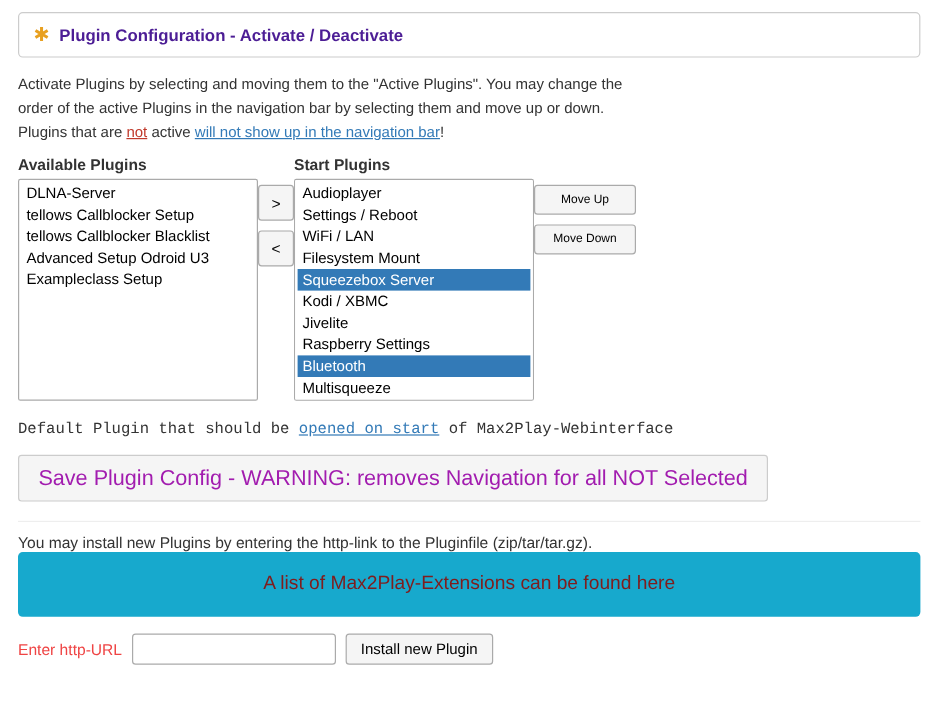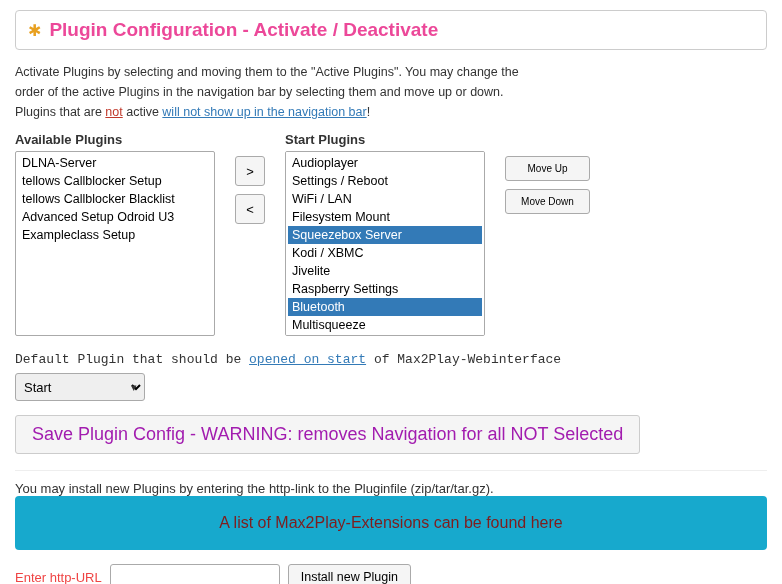--- a/index.html
+++ b/index.html
@@ -20,22 +20,22 @@
       background: #fff;
       display: flex;
       align-items: center;
       gap: 8px;
     }
     .panel-header-icon {
       color: #e8a020;
       font-size: 16px;
     }
     .panel-header-title {
-      color: #ec4899;
-      font-size: 19px;
+      color: #4c1d95;
+      font-size: 14px;
       font-weight: bold;
     }
 
     .description {
       font-size: 12.5px;
       line-height: 1.6;
       margin-bottom: 10px;
       color: #333;
     }
     .description .highlight-blue {
@@ -44,21 +44,21 @@
     .description .highlight-red {
       color: #c0392b;
     }
     .description .underline {
       text-decoration: underline;
     }
 
     .plugins-section {
       display: flex;
       align-items: flex-start;
-      gap: 20px;
+      gap: 0;
       margin-bottom: 16px;
     }
 
     .plugin-list-container {
       display: flex;
       flex-direction: column;
     }
     .plugin-list-label {
       font-weight: bold;
       font-size: 13px;
@@ -254,29 +254,20 @@
   <div class="move-buttons">
     <button class="move-btn">Move Up</button>
     <button class="move-btn">Move Down</button>
   </div>
 </div>
 
 <div class="default-plugin-section">
   <div class="default-plugin-label">
     <span>Default Plugin that should be </span><span class="hl-blue">opened on start</span><span> of Max2Play-Webinterface</span>
   </div>
-  <div class="default-plugin-select">
-    <select>
-      <option value="Start">Start</option>
-      <option value="Audioplayer">Audioplayer</option>
-      <option value="Settings / Reboot">Settings / Reboot</option>
-      <option value="WiFi / LAN">WiFi / LAN</option>
-    </select>
-    <span style="margin-left:-18px;pointer-events:none;font-size:11px;">▾</span>
-  </div>
 </div>
 
 <div class="save-btn-container">
   <button class="save-config-btn">Save Plugin Config - WARNING: removes Navigation for all NOT Selected</button>
 </div>
 
 <hr style="border:none;border-top:1px solid #eee;margin:8px 0;">
 
 <div class="install-section">
   <div class="install-description">

